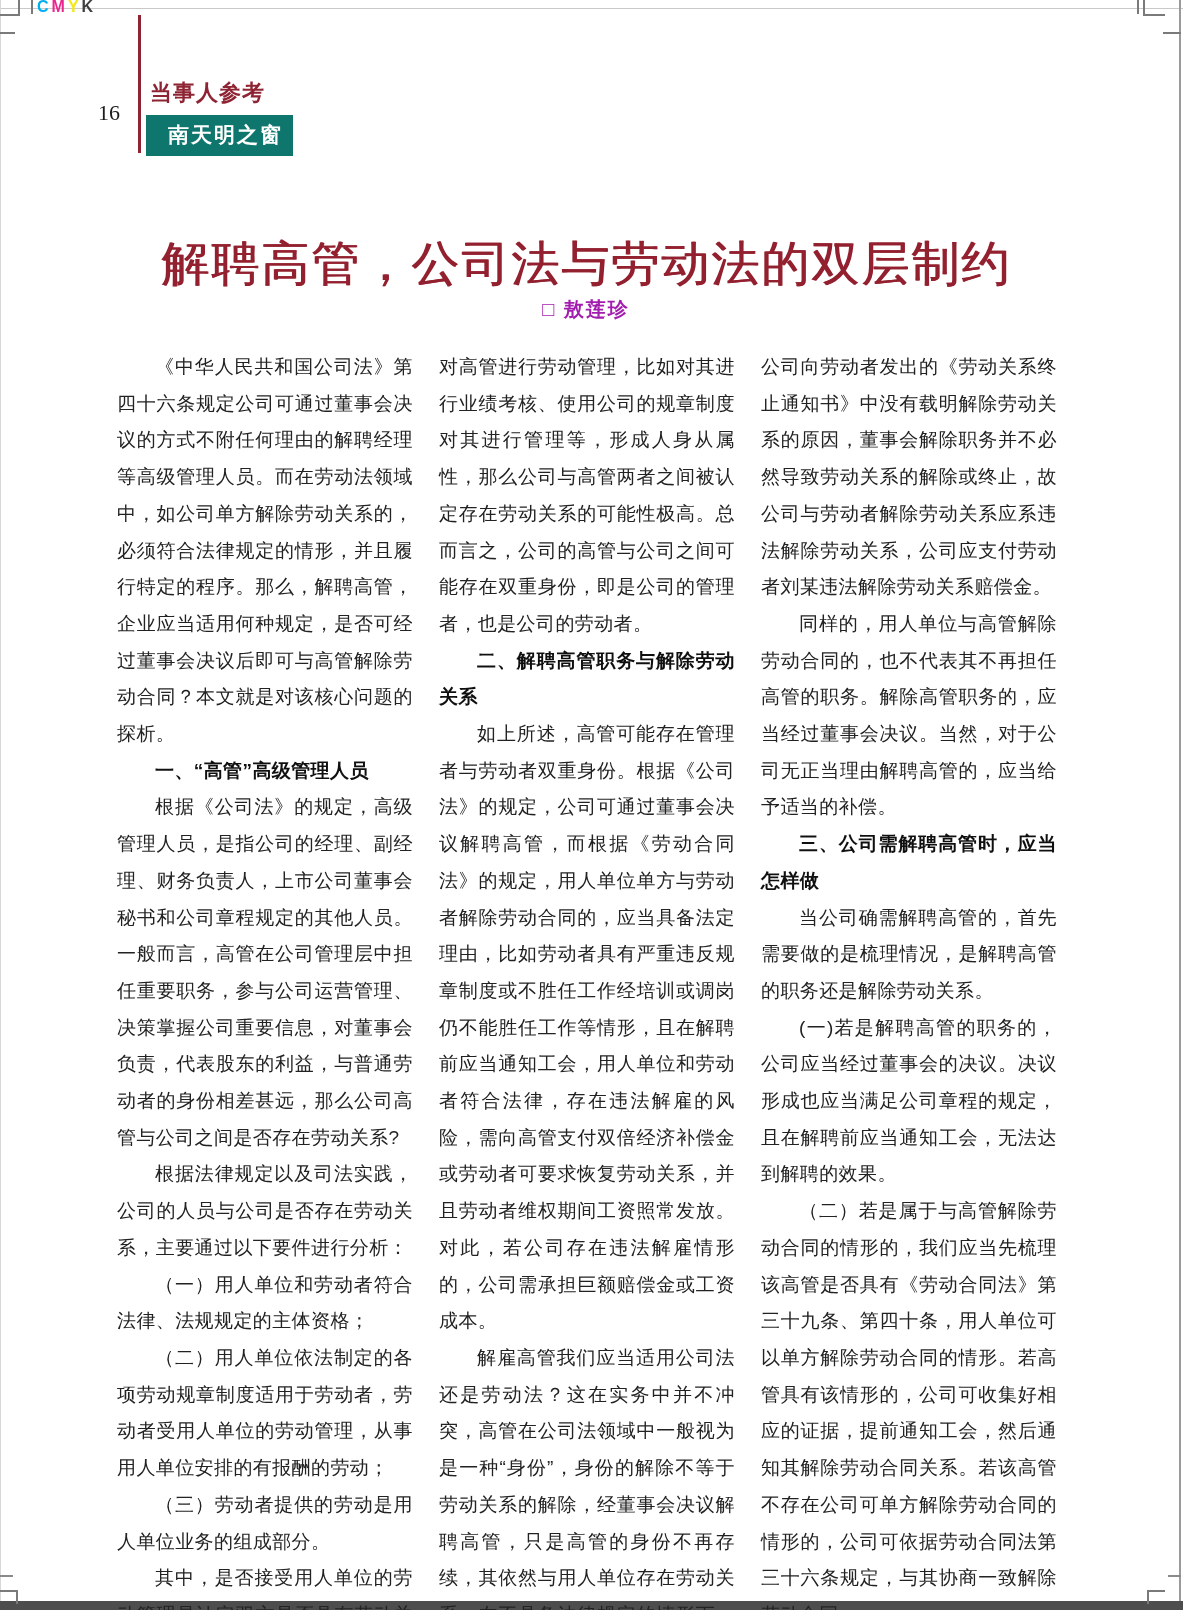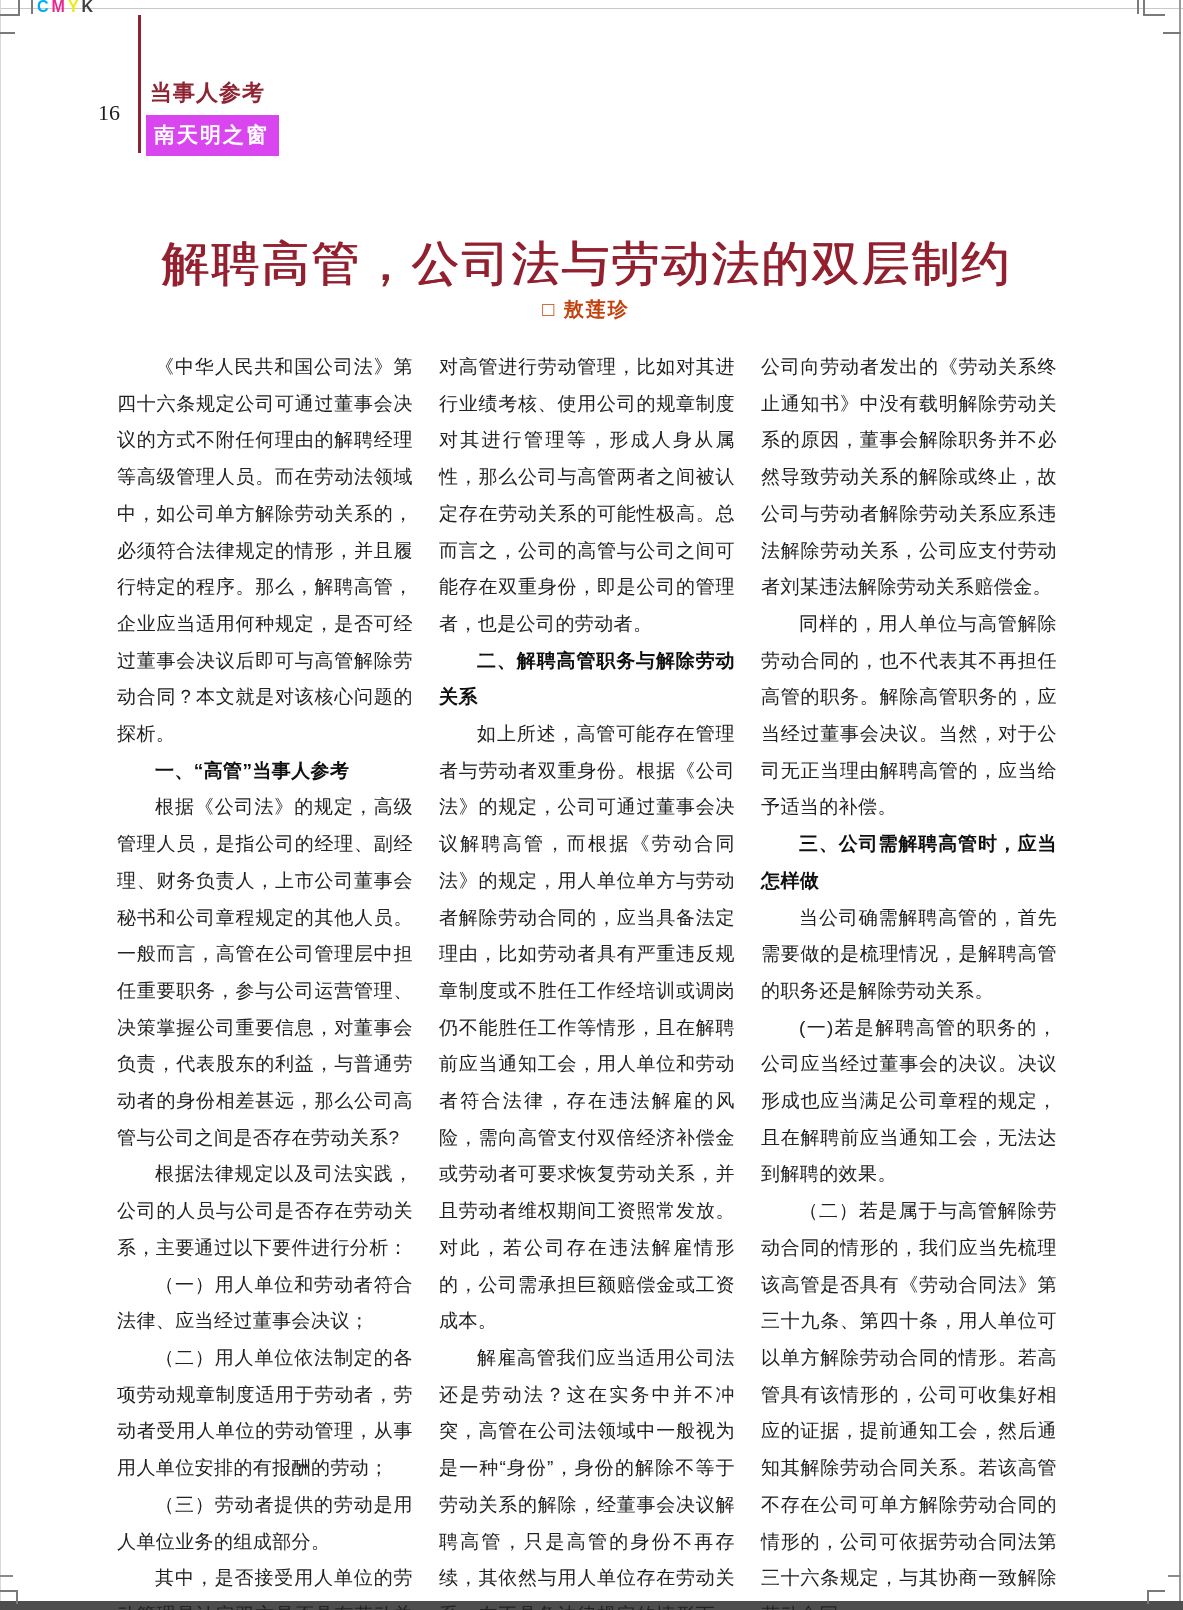--- a/index.html
+++ b/index.html
@@ -23,28 +23,28 @@
   .bl-bracket{left:0;top:1590px;width:16px;height:12px;border-right-width:2px;border-top-width:2px;}
   .br-htick{right:2px;top:1575px;width:13px;height:2px;background:#8a8a8a;}
   .br-bracket{right:18px;top:1590px;width:16px;height:12px;border-left-width:2px;border-top-width:2px;}
   
   .cmyk{position:absolute;left:37px;top:-2px;font-size:16px;font-weight:bold;letter-spacing:3px;}
   .cmyk span{display:inline-block;}
   
   .page-number{position:absolute;left:98px;top:100px;font-family:"Liberation Serif",serif;font-size:22px;color:#1c1c1c;}
   .mast-rule{position:absolute;left:138px;top:15px;width:3px;height:138px;background:#8e2433;}
   .section-label{position:absolute;left:150px;top:78px;font-size:22px;font-weight:bold;color:#8e2433;letter-spacing:1px;}
-  .column-badge{position:absolute;left:146px;top:115px;background:#d946ef;color:#ffffff;
-    font-size:21px;font-weight:bold;padding:6px 10px 7px 8px;letter-spacing:2px;}
+  .column-badge{position:absolute;left:146px;top:115px;background:#0f766e;color:#ffffff;
+    font-size:21px;font-weight:bold;padding:6px 10px 7px 22px;letter-spacing:2px;}
   
   .article-title{position:absolute;left:117px;top:200px;width:938px;text-align:center;
     font-size:48px;font-weight:400;color:#93202f;letter-spacing:2px;white-space:nowrap;
     text-shadow:1px 0 0 #93202f;}
   .article-author{position:absolute;left:117px;top:296px;width:938px;text-align:center;
-    font-size:20px;font-weight:bold;color:#c2410c;letter-spacing:2px;}
+    font-size:20px;font-weight:bold;color:#a21caf;letter-spacing:2px;}
   
   .columns{position:absolute;left:117px;top:349px;width:941px;display:flex;gap:26px;}
   .col{width:296px;flex:0 0 296px;}
   .para{margin:0;font-size:19px;line-height:36.7px;color:#222222;text-align:justify;
     text-indent:2em;letter-spacing:0.4px;}
   .para.heading{font-weight:bold;color:#0f0f0f;}
   .para.no-indent{text-indent:0;}
 </style>
 </head>
 <body>
@@ -71,24 +71,24 @@
 <div class="mast-rule"></div>
 <div class="section-label">当事人参考</div>
 <div class="column-badge">南天明之窗</div>
 
 <h1 class="article-title">解聘高管，公司法与劳动法的双层制约</h1>
 <div class="article-author">□ 敖莲珍</div>
 
 <div class="columns">
     <div class="col">
       <p class="para body">《中华人民共和国公司法》第四十六条规定公司可通过董事会决议的方式不附任何理由的解聘经理等高级管理人员。而在劳动法领域中，如公司单方解除劳动关系的，必须符合法律规定的情形，并且履行特定的程序。那么，解聘高管，企业应当适用何种规定，是否可经过董事会决议后即可与高管解除劳动合同？本文就是对该核心问题的探析。</p>
-      <p class="para heading">一、“高管”当事人参考</p>
+      <p class="para heading">一、“高管”高级管理人员</p>
       <p class="para body">根据《公司法》的规定，高级管理人员，是指公司的经理、副经理、财务负责人，上市公司董事会秘书和公司章程规定的其他人员。一般而言，高管在公司管理层中担任重要职务，参与公司运营管理、决策掌握公司重要信息，对董事会负责，代表股东的利益，与普通劳动者的身份相差甚远，那么公司高管与公司之间是否存在劳动关系?</p>
       <p class="para body">根据法律规定以及司法实践，公司的人员与公司是否存在劳动关系，主要通过以下要件进行分析：</p>
-      <p class="para body">（一）用人单位和劳动者符合法律、应当经过董事会决议；</p>
+      <p class="para body">（一）用人单位和劳动者符合法律、法规规定的主体资格；</p>
       <p class="para body">（二）用人单位依法制定的各项劳动规章制度适用于劳动者，劳动者受用人单位的劳动管理，从事用人单位安排的有报酬的劳动；</p>
       <p class="para body">（三）劳动者提供的劳动是用人单位业务的组成部分。</p>
       <p class="para body">其中，是否接受用人单位的劳动管理是认定双方是否具有劳动关系的核心。然而，公司高管在管理公司、经营公司的过程，实际也是他们向公司提供劳动的过程，若用人单位同时</p>
     </div>
     <div class="col">
       <p class="para body no-indent">对高管进行劳动管理，比如对其进行业绩考核、使用公司的规章制度对其进行管理等，形成人身从属性，那么公司与高管两者之间被认定存在劳动关系的可能性极高。总而言之，公司的高管与公司之间可能存在双重身份，即是公司的管理者，也是公司的劳动者。</p>
       <p class="para heading">二、解聘高管职务与解除劳动关系</p>
       <p class="para body">如上所述，高管可能存在管理者与劳动者双重身份。根据《公司法》的规定，公司可通过董事会决议解聘高管，而根据《劳动合同法》的规定，用人单位单方与劳动者解除劳动合同的，应当具备法定理由，比如劳动者具有严重违反规章制度或不胜任工作经培训或调岗仍不能胜任工作等情形，且在解聘前应当通知工会，用人单位和劳动者符合法律，存在违法解雇的风险，需向高管支付双倍经济补偿金或劳动者可要求恢复劳动关系，并且劳动者维权期间工资照常发放。对此，若公司存在违法解雇情形的，公司需承担巨额赔偿金或工资成本。</p>
       <p class="para body">解雇高管我们应当适用公司法还是劳动法？这在实务中并不冲突，高管在公司法领域中一般视为是一种“身份”，身份的解除不等于劳动关系的解除，经董事会决议解聘高管，只是高管的身份不再存续，其依然与用人单位存在劳动关系，在不具备法律规定的情形下，用人单位并不能随意解除劳动关系。</p>
     </div>

